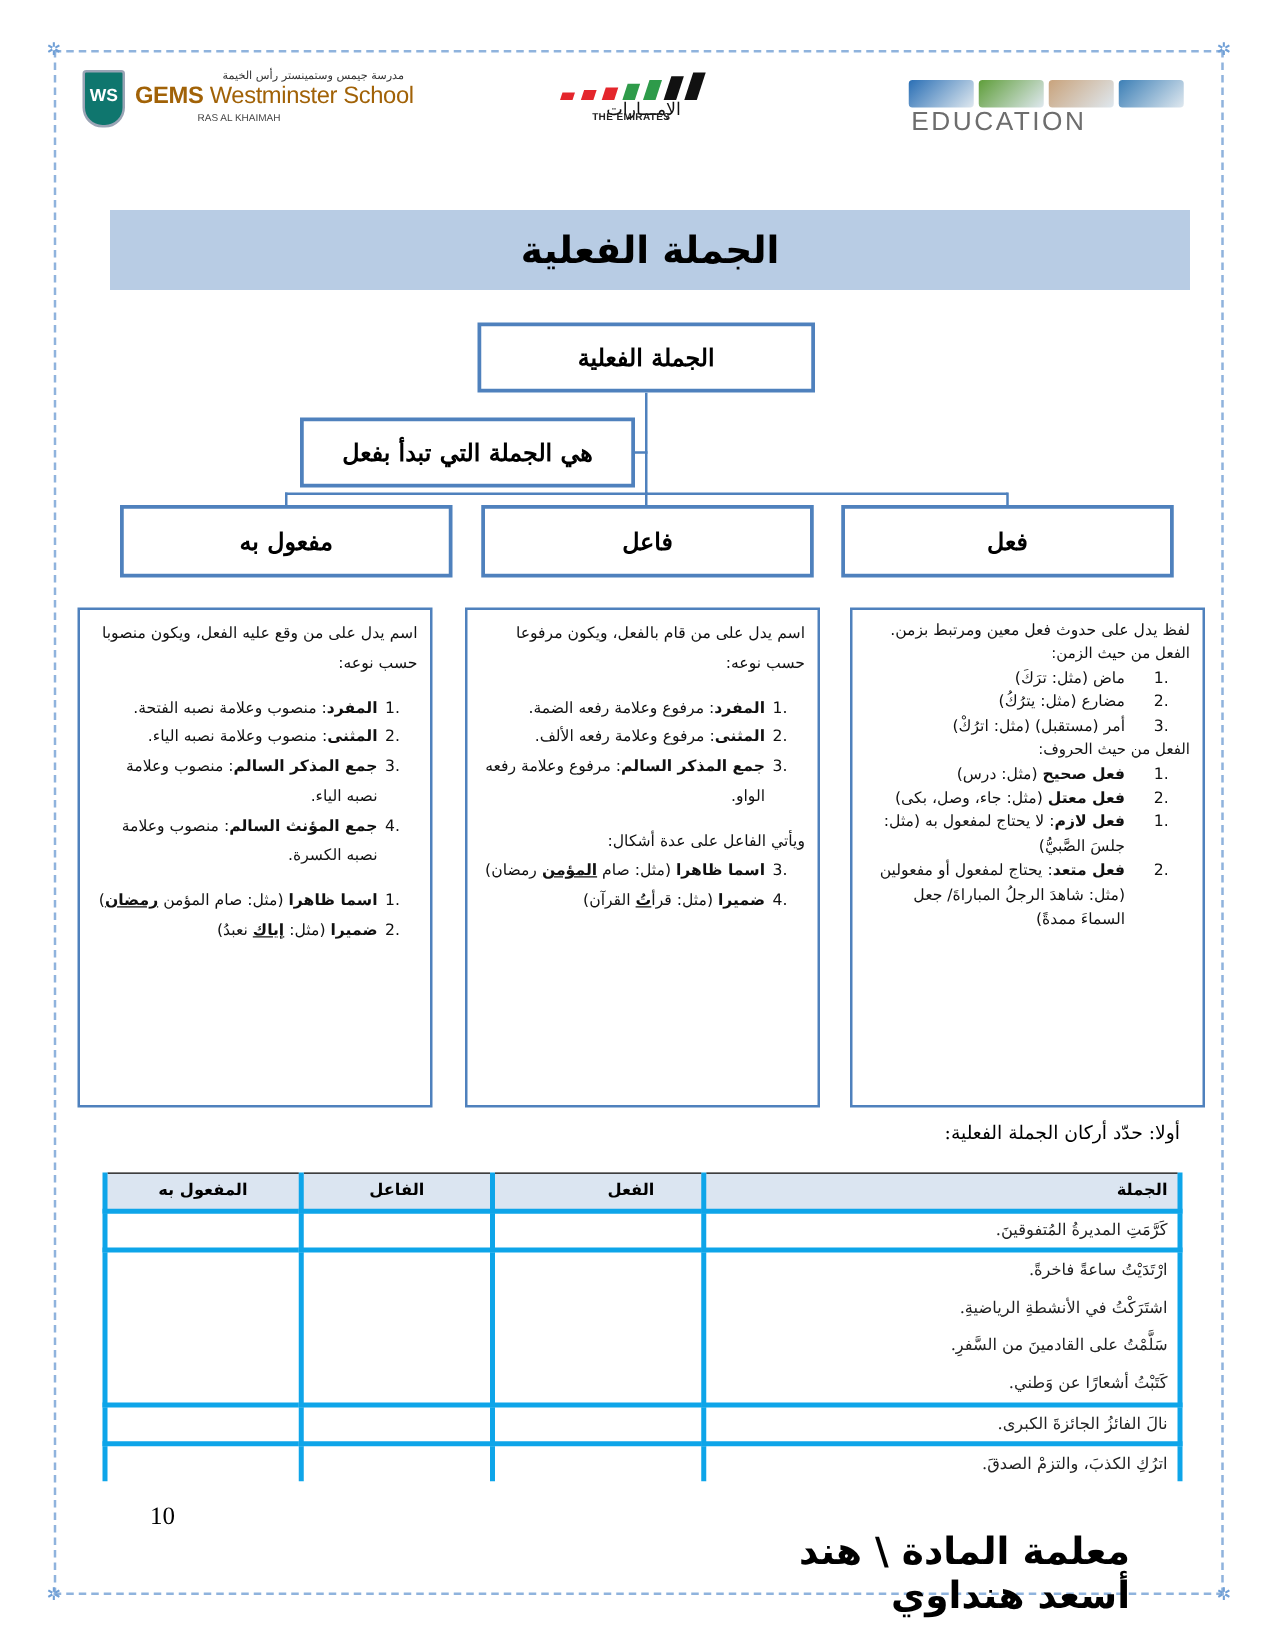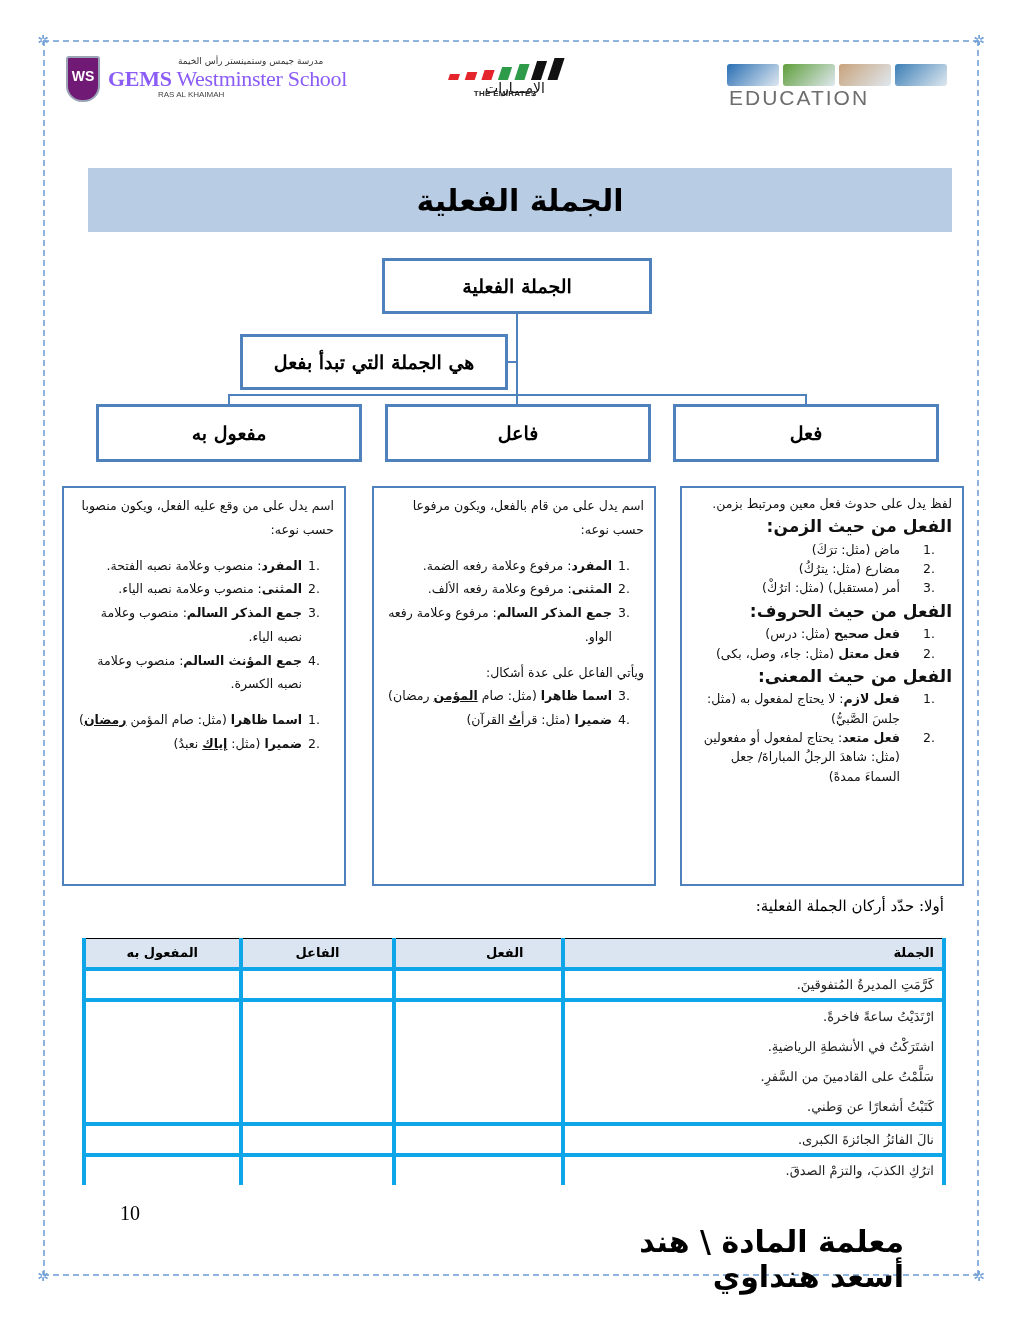--- a/index.html
+++ b/index.html
@@ -17,27 +17,27 @@
   }
   .bc-tl { left: 36px; top: 33px; }
   .bc-tr { left: 972px; top: 33px; }
   .bc-bl { left: 36px; top: 1269px; }
   .bc-br { left: 972px; top: 1269px; }
 
   
   .logo-ws { position: absolute; left: 66px; top: 56px; width: 260px; height: 50px; }
   .ws-shield {
     position: absolute; left: 0; top: 0; width: 34px; height: 46px;
-    background: #701a75; border: 2px solid #9aa4b5;
+    background: #0f766e; border: 2px solid #9aa4b5;
     border-radius: 3px 3px 16px 16px;
     color: #fff; font-family: "Liberation Sans", sans-serif; font-weight: bold; font-size: 14px;
     display: flex; align-items: center; justify-content: center; padding-bottom: 6px;
   }
   .ws-arabic { position: absolute; left: 112px; top: 0px; font-size: 9px; color: #333; direction: rtl; font-family: "DejaVu Sans", sans-serif; }
-  .ws-name { position: absolute; left: 42px; top: 10px; font-family: Liberation Serif, serif; font-size: 22px; color: #8b5cf6; white-space: nowrap; letter-spacing: -0.3px; }
+  .ws-name { position: absolute; left: 42px; top: 10px; font-family: Liberation Sans, sans-serif; font-size: 19px; color: #a16207; white-space: nowrap; letter-spacing: -0.3px; }
   .ws-name b { font-weight: bold; }
   .ws-sub { position: absolute; left: 92px; top: 34px; font-family: "Liberation Sans", sans-serif; font-size: 8px; color: #444; }
 
   .logo-emirates { position: absolute; left: 445px; top: 58px; width: 130px; height: 40px; }
   .em-bars { position: absolute; left: 0; top: 0; width: 130px; height: 22px; }
   .em-bar { position: absolute; bottom: 0; width: 10px; transform: skewX(-18deg); }
   .em-arabic { position: absolute; left: 40px; top: 22px; font-size: 14px; direction: rtl; color: #111; }
   .em-text { position: absolute; left: 0; top: 31px; width: 120px; text-align: center; font-family: "Liberation Sans", sans-serif; font-size: 8px; font-weight: bold; color: #222; letter-spacing: 0.3px; }
 
   .logo-gems { position: absolute; left: 727px; top: 64px; width: 230px; height: 46px; }
@@ -70,21 +70,21 @@
   .detail-box {
     position: absolute; top: 486px; width: 284px; height: 400px;
     border: 2px solid #4f81bd; background: #fff; direction: rtl;
     font-family: "DejaVu Sans", sans-serif; font-size: 12.5px; line-height: 1.9;
     padding: 6px 10px; color: #111;
   }
   .db-verb { left: 680px; line-height: 1.55; }
   .db-subject { left: 372px; }
   .db-object { left: 62px; }
   .db-p { margin: 0; }
-  .db-head { font-weight: bold; font-size: 17px; }
+  .db-head { font-weight: normal; font-size: 12px; }
   .db-list { list-style: none; padding: 0; margin: 0; }
   .db-list li { display: flex; gap: 6px; }
   .db-list .num { min-width: 26px; text-align: left; direction: ltr; }
   .db-verb .db-list .num { min-width: 46px; text-align: center; }
   .db-object .db-list .num { min-width: 26px; }
   .db-item-text b { font-weight: bold; }
   .ul { text-decoration: underline; font-weight: bold; }
   .gap { height: 12px; }
 
   
@@ -208,21 +208,20 @@
   <ul class="db-list">
     <li>
         <span class="num">1.</span>
         <span class="db-item-text"><b>فعل صحيح</b><span> (مثل: درس)</span></span>
       </li>
     <li>
         <span class="num">2.</span>
         <span class="db-item-text"><b>فعل معتل</b><span> (مثل: جاء، وصل، بكى)</span></span>
       </li>
   </ul>
-  <p class="db-p db-head">الفعل من حيث المعنى:</p>
   <ul class="db-list">
     <li>
         <span class="num">1.</span>
         <span class="db-item-text"><b>فعل لازم</b><span>: لا يحتاج لمفعول به (مثل: جلسَ الصَّبيُّ)</span></span>
       </li>
     <li>
         <span class="num">2.</span>
         <span class="db-item-text"><b>فعل متعد</b><span>: يحتاج لمفعول أو مفعولين (مثل: شاهدَ الرجلُ المباراةَ/ جعل السماءَ ممدةً)</span></span>
       </li>
   </ul>

